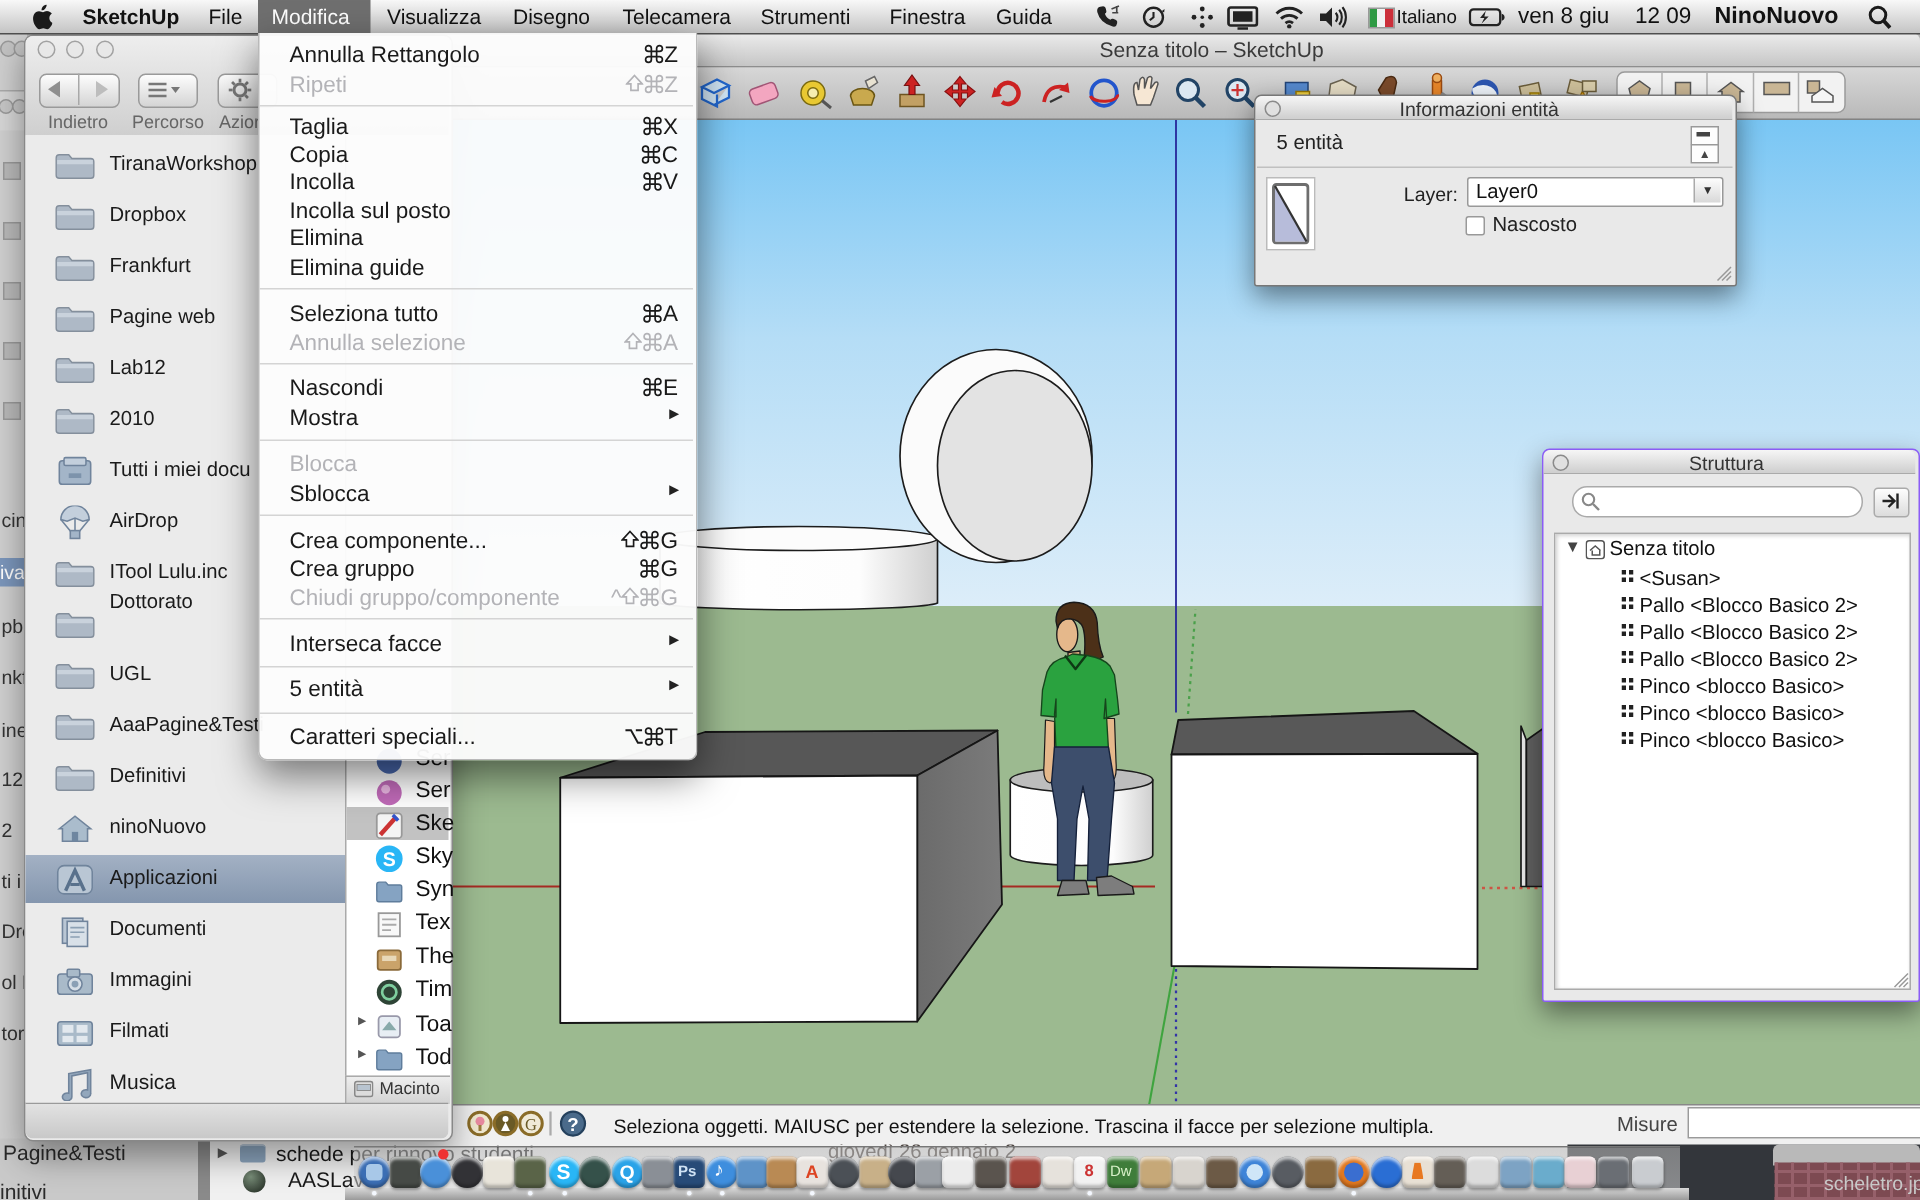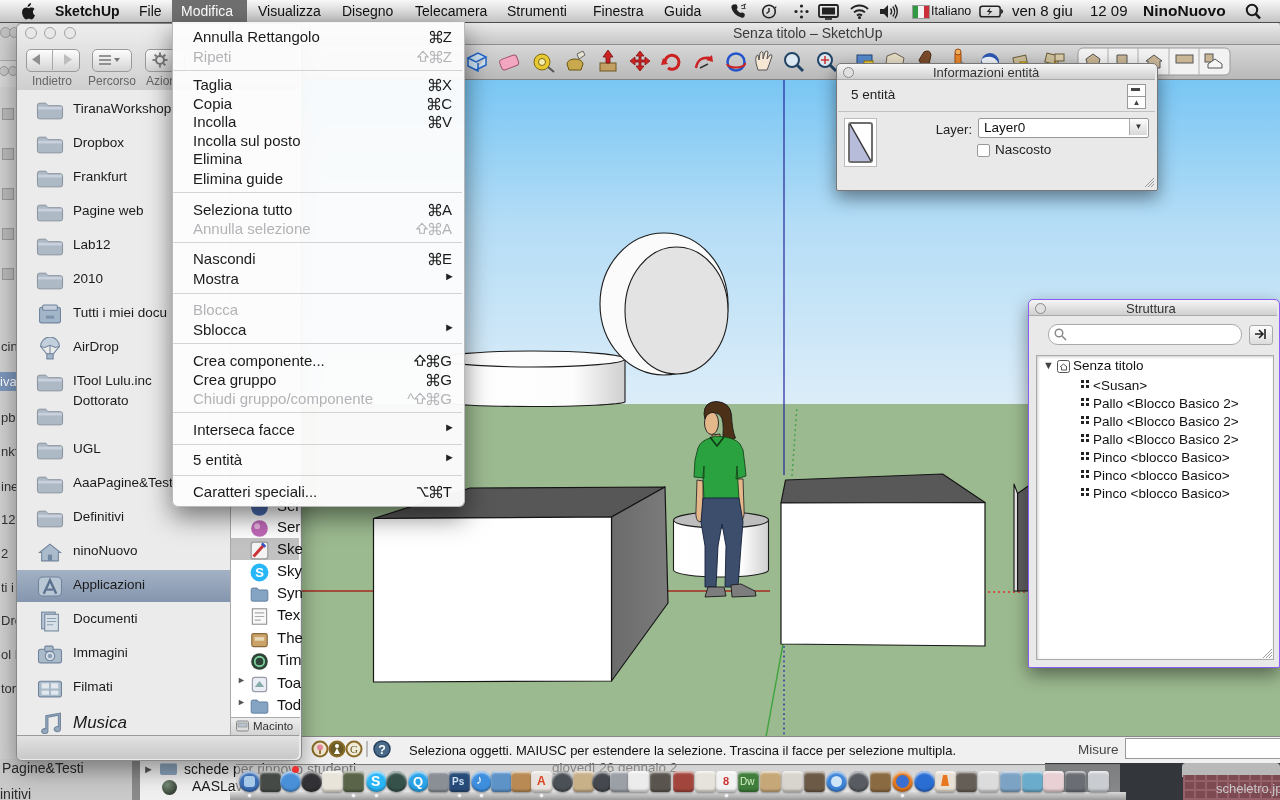--- a/index.html
+++ b/index.html
@@ -501,21 +501,21 @@
         <rect x="2" y="4" width="22" height="15" rx="2" fill="#a9bac9" stroke="#70849c"></rect>
         <rect x="5" y="6" width="7" height="5" fill="#e2e8ee"></rect>
         <rect x="14" y="6" width="7" height="5" fill="#e2e8ee"></rect>
         <rect x="5" y="13" width="7" height="4" fill="#e2e8ee"></rect>
         <rect x="14" y="13" width="7" height="4" fill="#e2e8ee"></rect>
       </svg>
 <div class="abs nw" style="left:73px;top:679px;font-size:13.5px;color:#1a1a1a;">Filmati</div>
 <svg class="abs" style="left:36px;top:711px;" width="28" height="23" viewBox="0 0 26 22">
         <path d="M9 17 a3 2.5 0 1 0 2 2.3 L11 6 L21 4 L21 15 a3 2.5 0 1 0 2 2.3 L23 2 L9 4.5 Z" fill="#93a7bc" stroke="#70849c"></path>
       </svg>
-<div class="abs nw" style="left:73px;top:713px;font-size:17px;color:#1a1a1a;font-style:italic;">Musica</div>
+<div class="abs nw" style="left:73px;top:713px;font-size:14px;color:#1a1a1a;">Musica</div>
 <div class="abs" style="left:230px;top:90px;width:69px;height:627px;background:#fff;border-left:1px solid #aaa;"></div>
 <svg class="abs" style="left:250px;top:498px;" width="19" height="19" viewBox="0 0 16 16">
         <circle cx="8" cy="8" r="7" fill="#4a6ab0"></circle>
       </svg>
 <div class="abs nw" style="left:277px;top:497px;font-size:15px;color:#111;">Ser</div>
 <svg class="abs" style="left:250px;top:519px;" width="19" height="19" viewBox="0 0 16 16">
         <circle cx="8" cy="8" r="7" fill="#c06ab8"></circle>
         <circle cx="6" cy="6" r="2.5" fill="#e8b4e0"></circle>
       </svg>
 <div class="abs nw" style="left:277px;top:518px;font-size:15px;color:#111;">Ser</div>

